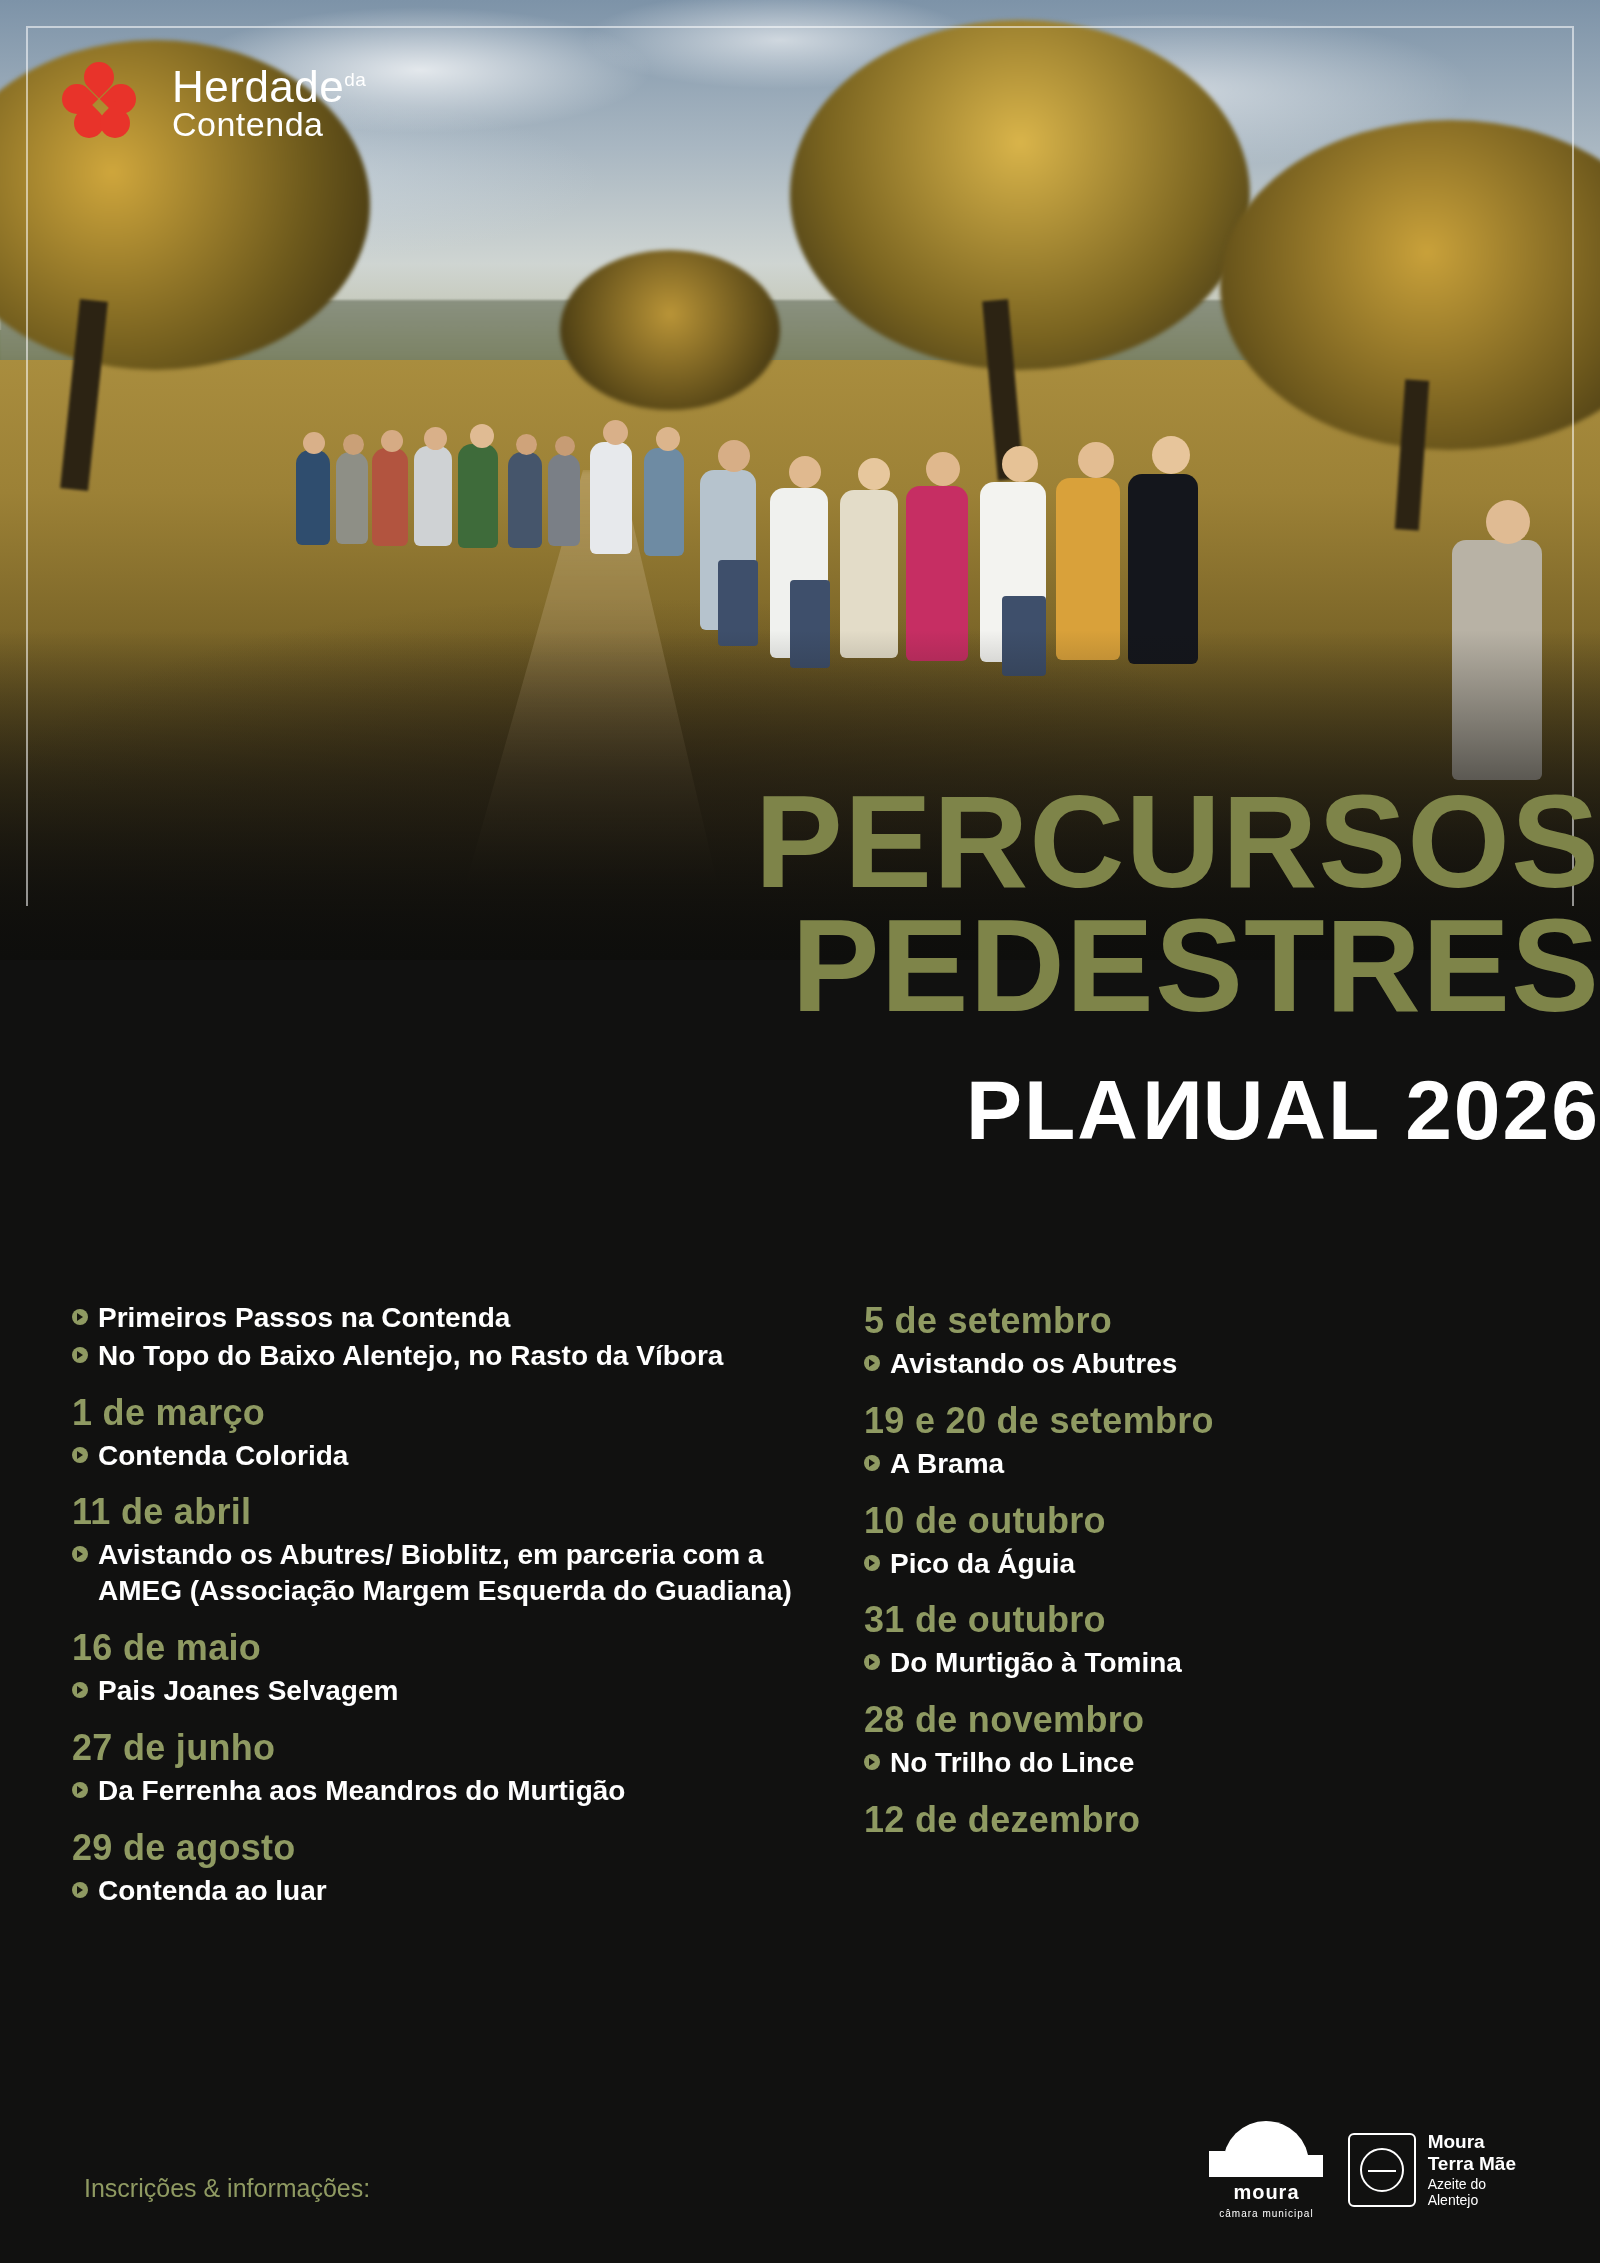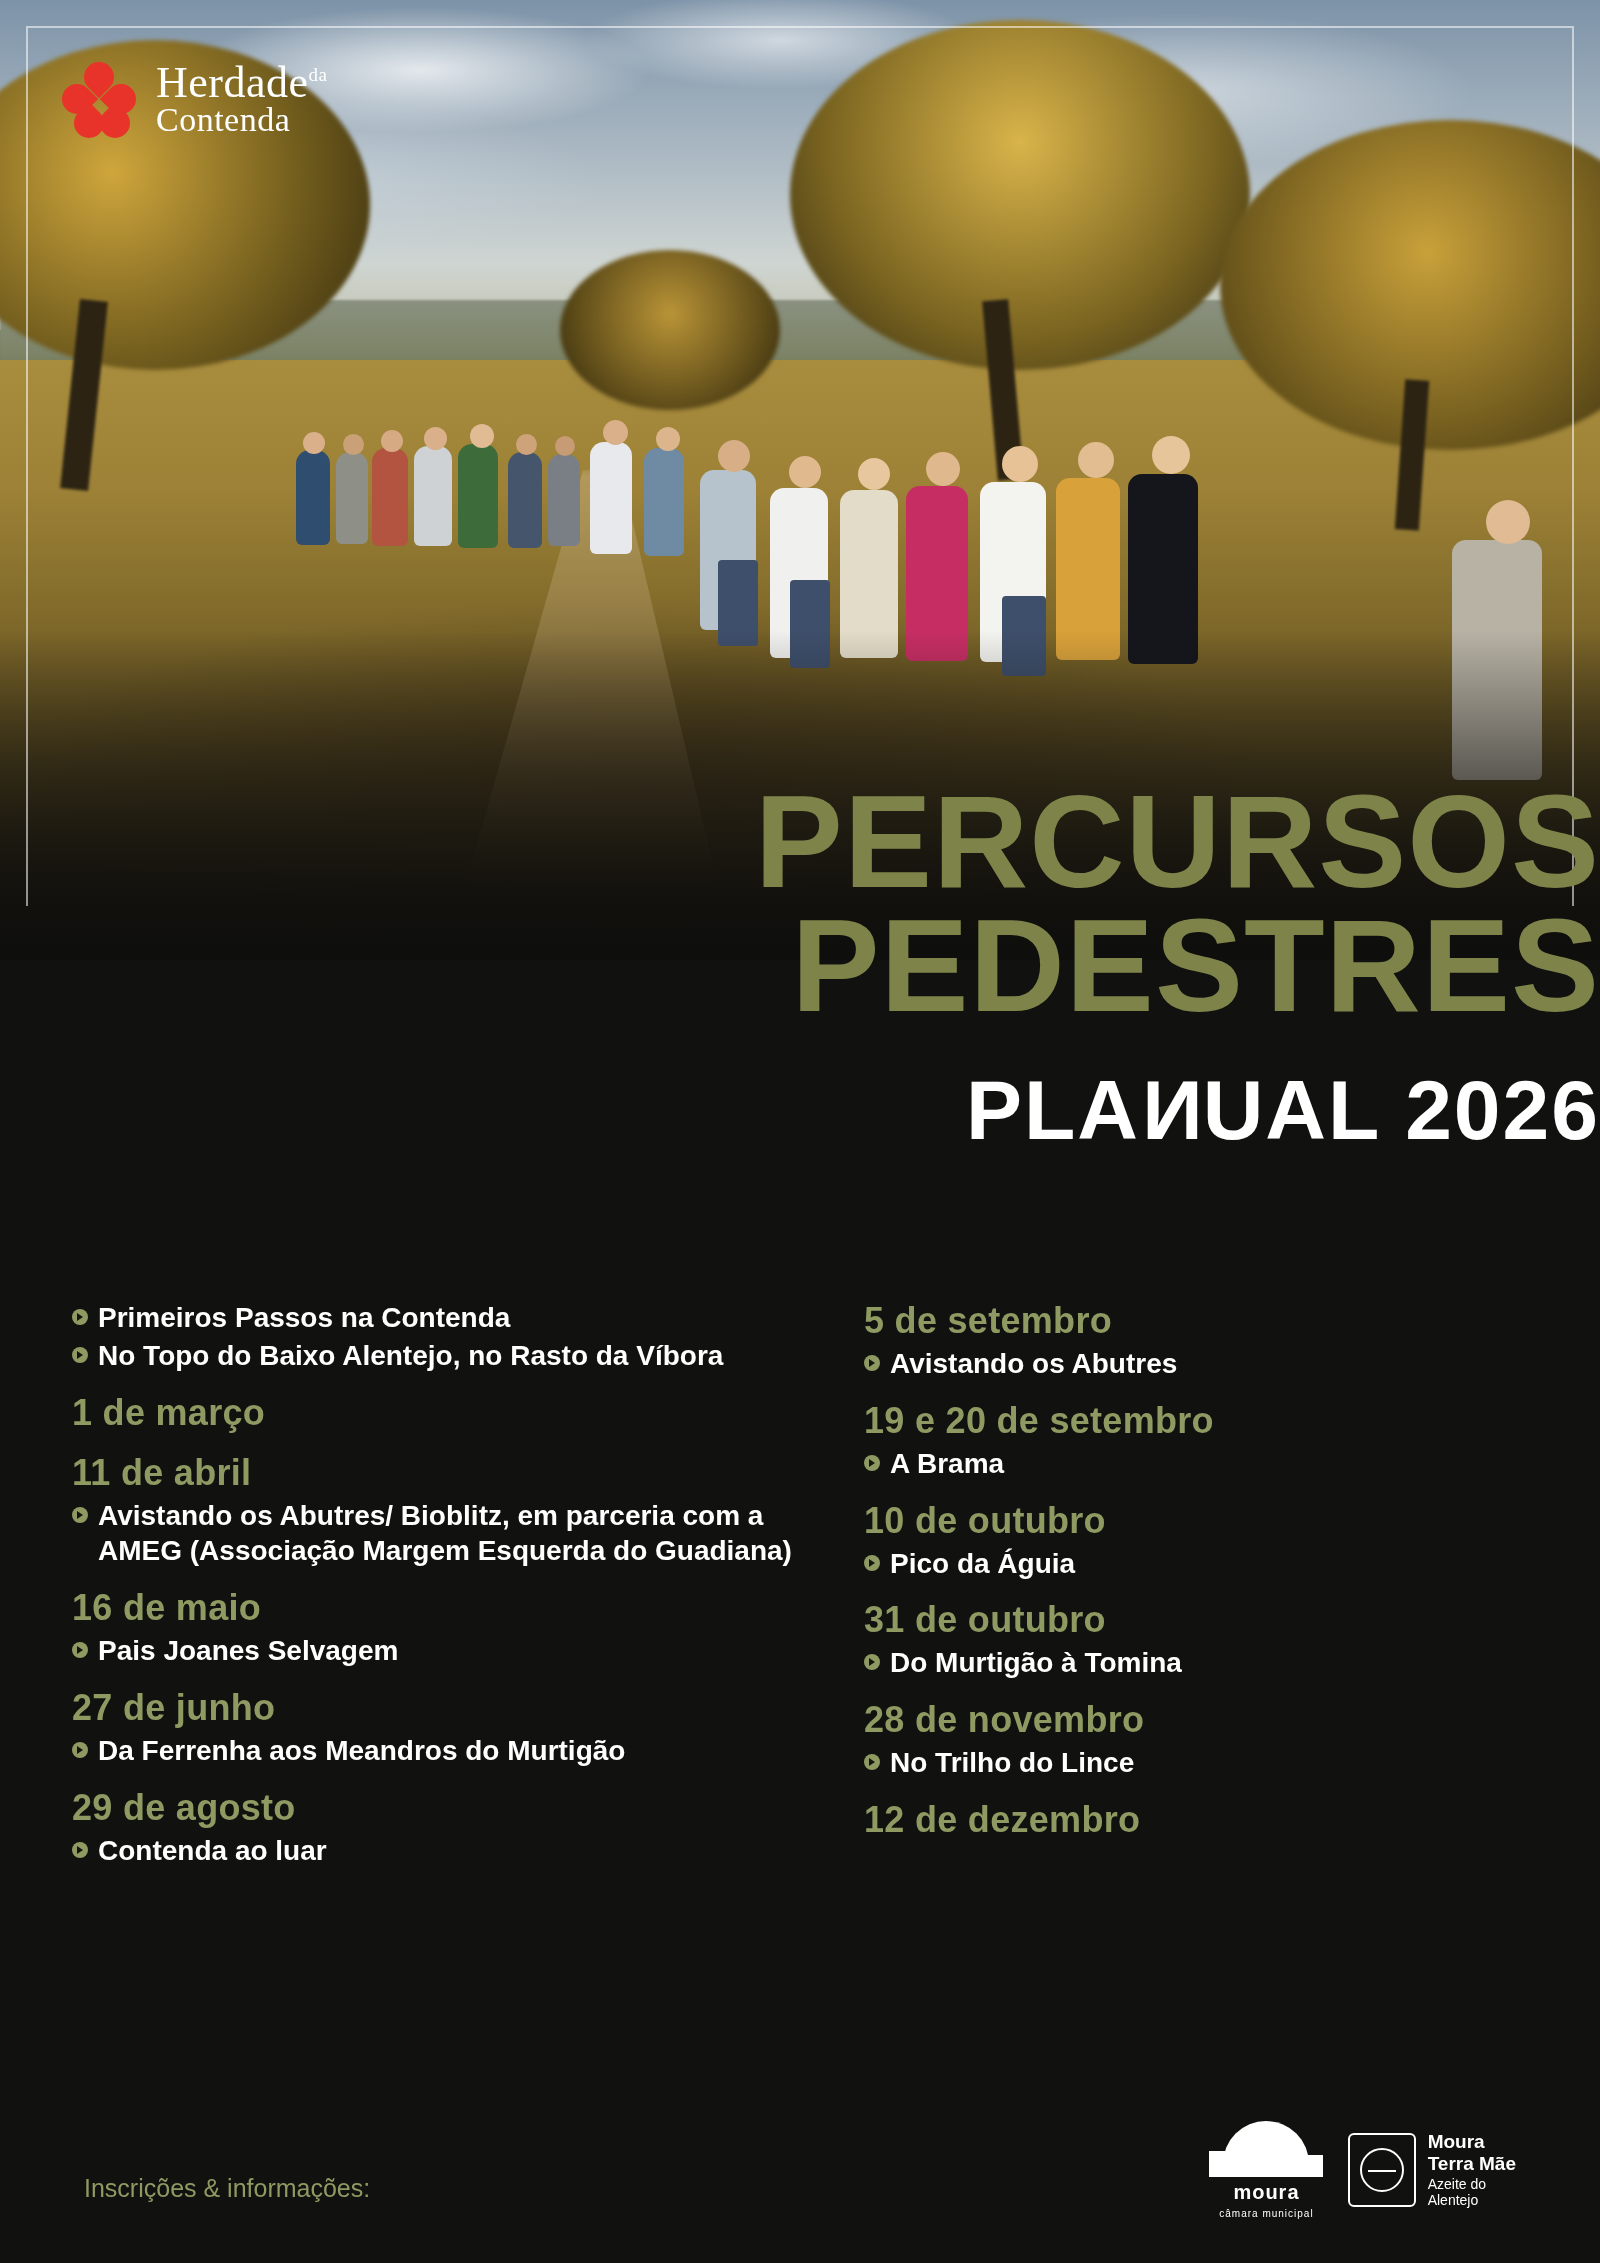--- a/index.html
+++ b/index.html
@@ -91,23 +91,22 @@
     position: absolute;
     top: 26px; left: 26px; right: 26px; height: 880px;
     border: 2px solid rgba(255,255,255,.55);
     border-bottom: none;
     pointer-events: none;
   }
 
   
   .logo {
     position: absolute; top: 62px; left: 62px;
-    display: flex; align-items: flex-start; gap: 16px;
+    display: flex; align-items: flex-end; gap: 32px;
     z-index: 6;
-    font-family: Liberation Serif, serif;
   }
   .logo-mark { position: relative; width: 78px; height: 78px; }
   .petal {
     position: absolute; width: 30px; height: 30px; border-radius: 50% 50% 50% 0;
     background: #e8332a;
   }
   .p1 { top: 0;    left: 22px; transform: rotate(-45deg); }
   .p2 { top: 22px; left: 0;    transform: rotate(-135deg); }
   .p3 { top: 22px; left: 44px; transform: rotate(45deg); }
   .p4 { top: 46px; left: 12px; transform: rotate(-225deg); }
@@ -351,20 +350,24 @@
       <div class="entry">
         <span class="bullet"></span>
         <span>Primeiros Passos na Contenda</span>
       </div>
       <div class="entry">
         <span class="bullet"></span>
         <span>No Topo do Baixo Alentejo, no Rasto da Víbora</span>
       </div>
 
       <div class="date">1 de março</div>
+      <div class="entry">
+        <span class="bullet"></span>
+        <span>Contenda Colorida</span>
+      </div>
 
       <div class="date">11 de abril</div>
       <div class="entry">
         <span class="bullet"></span>
         <span>Avistando os Abutres/ Bioblitz, em parceria com a AMEG (Associação Margem Esquerda do Guadiana)</span>
       </div>
 
       <div class="date">16 de maio</div>
       <div class="entry">
         <span class="bullet"></span>

